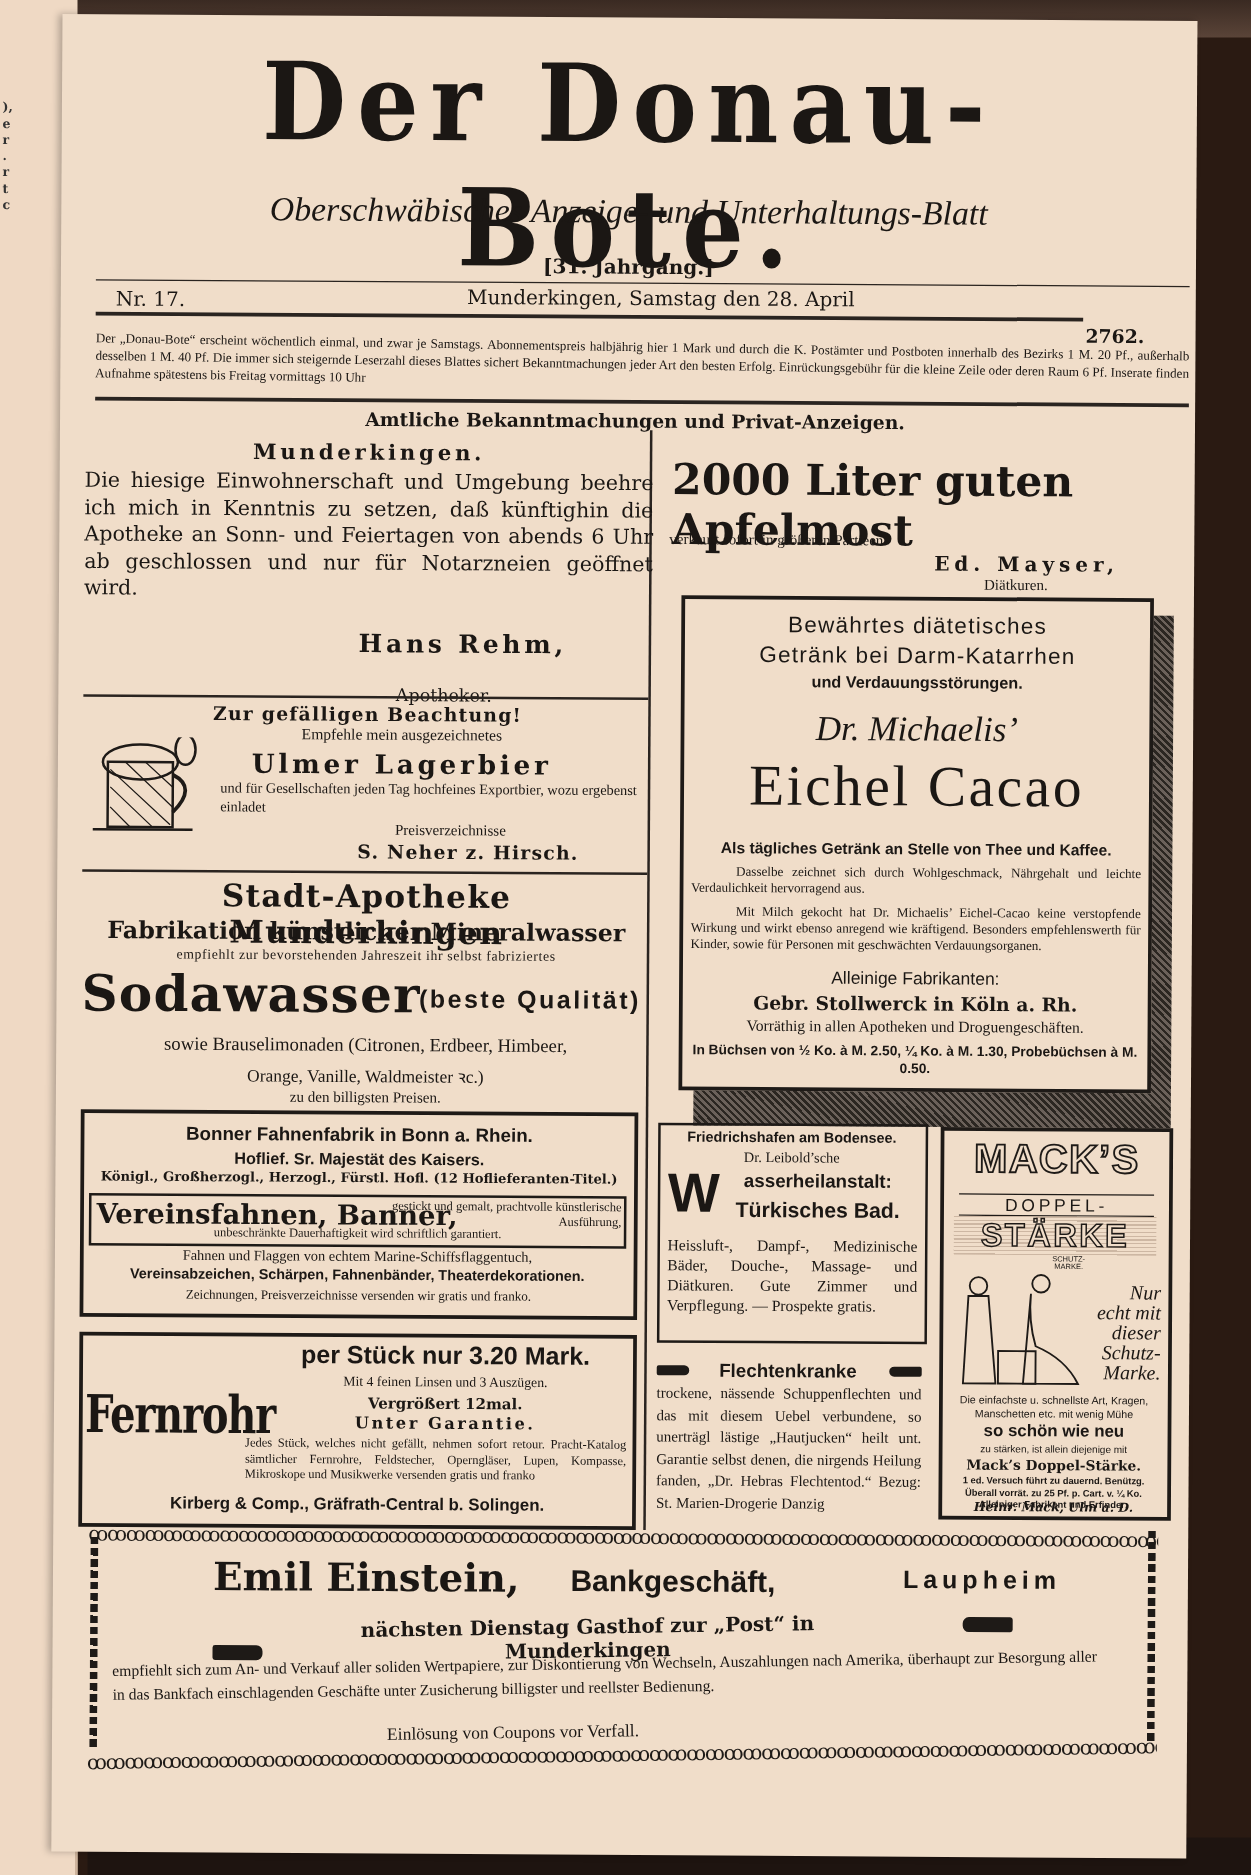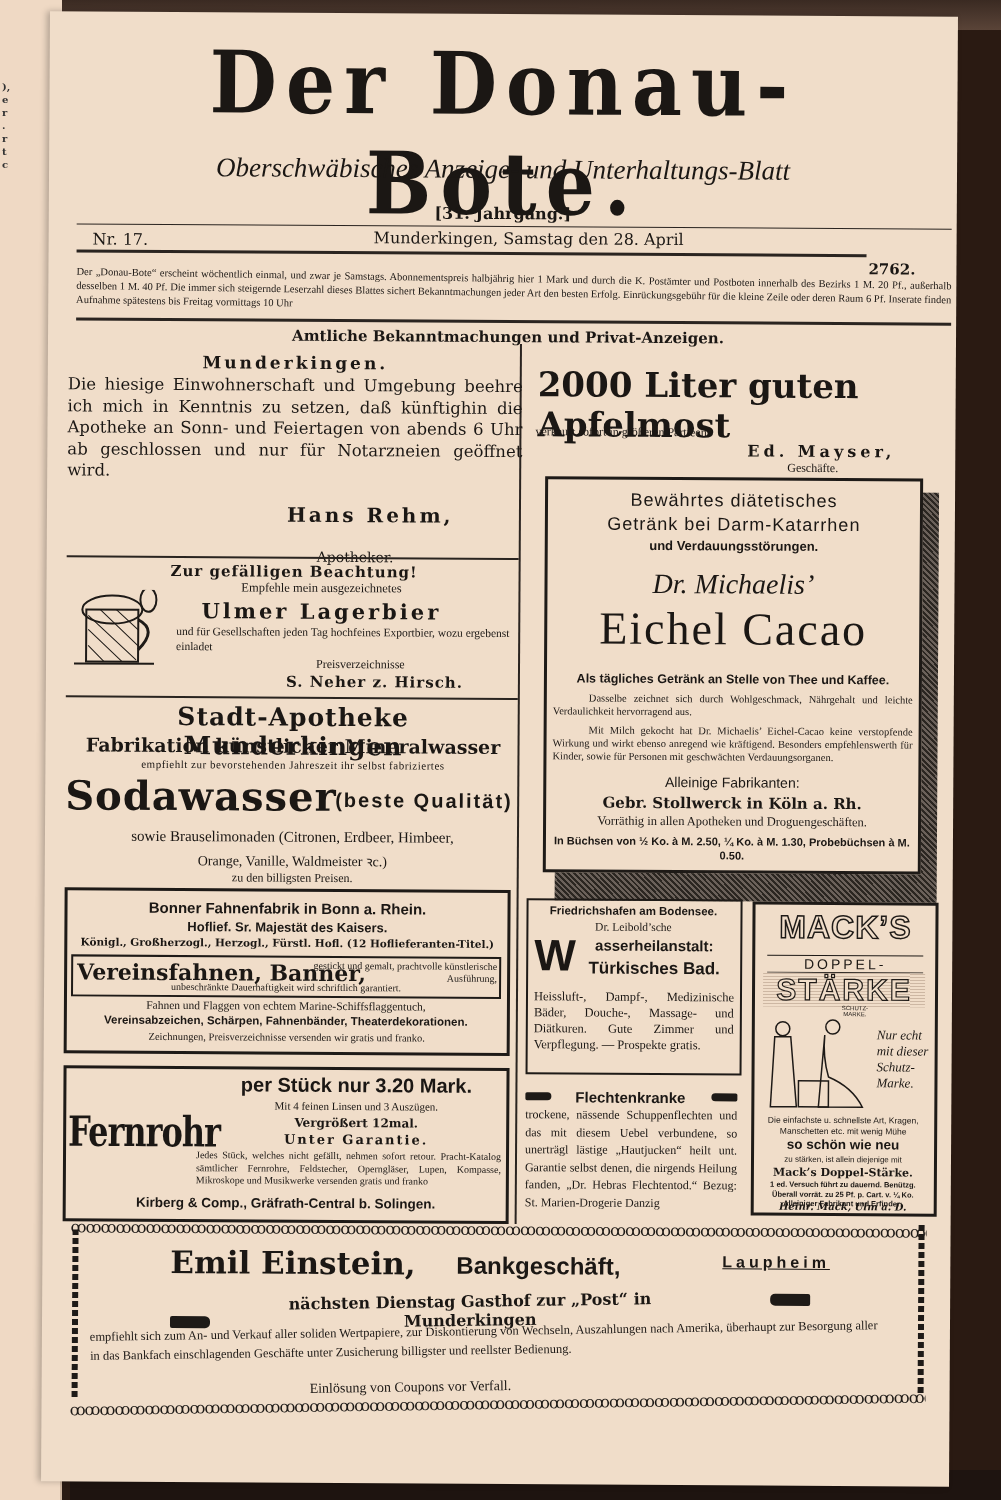--- a/index.html
+++ b/index.html
@@ -98,36 +98,36 @@
   .bad .l3{left:44px;top:36px;width:164px;font-size:15px;}
   .bad .l4{left:44px;top:58px;width:164px;font-size:17px;}
   .bad .l5{left:6px;top:88px;width:200px;font-size:12.5px;line-height:16px;text-align:justify;}
   .flecht{left:482px;top:1070px;width:212px;}
   .flecht .h{left:20px;width:170px;top:4px;font-size:15px;}
   .flecht .b{left:0;top:22px;width:212px;font-size:12px;line-height:17.5px;text-align:justify;}
   .hand{position:absolute;width:26px;height:8px;background:#1e1a17;border-radius:2px 5px 5px 2px;}
   .mack{left:708px;top:886px;width:180px;height:308px;border:3px solid #1e1a17;}
   .mack .m1{left:0;top:4px;width:100%;font-size:32px;letter-spacing:1px;color:#f0ddc9;-webkit-text-stroke:1.5px #1e1a17;}
   .mack .m2{left:12px;top:50px;width:156px;font-size:14px;letter-spacing:3px;border-top:1px solid #1e1a17;border-bottom:1px solid #1e1a17;}
-  .mack .m3{left:8px;top:68px;width:162px;font-size:30px;letter-spacing:2px;color:#f0ddc9;-webkit-text-stroke:1.2px #1e1a17;
+  .mack .m3{left:8px;top:68px;width:162px;font-size:26px;letter-spacing:2px;color:#f0ddc9;-webkit-text-stroke:1.2px #1e1a17;
             background:repeating-linear-gradient(#cdb7a3 0 1px,#f0ddc9 1px 3px);}
   .mack .sch{left:80px;top:100px;font-size:6px;width:40px;}
-  .mack .nur{left:122px;top:122px;width:52px;font-size:13px;line-height:16px;font-style:italic;}
+  .mack .nur{left:122px;top:122px;width:52px;font-size:16px;line-height:16px;font-style:italic;text-align:right;}
   .mack .fig{left:8px;top:112px;width:110px;height:96px;}
   .mack .t1{left:4px;top:210px;width:170px;font-size:8.5px;line-height:11px;}
   .mack .sch2{left:4px;top:232px;width:170px;font-size:13.5px;}
   .mack .t2{left:4px;top:250px;width:170px;font-size:8px;}
   .mack .mk{left:4px;top:261px;width:170px;font-size:11px;}
   .mack .t3{left:4px;top:275px;width:170px;font-size:7.5px;line-height:9.5px;font-weight:bold;}
   .mack .sign{left:4px;top:296px;width:170px;font-size:10px;font-style:italic;}
   .einstein{left:28px;top:1208px;width:856px;height:190px;}
   .border-orn{position:absolute;font-size:16px;line-height:16px;letter-spacing:-1px;color:#1e1a17;white-space:nowrap;overflow:hidden;}
   .einstein .n1{left:100px;top:24px;font-size:31px;}
   .einstein .n2{left:386px;top:30px;font-size:24px;}
-  .einstein .n3{left:652px;top:30px;font-size:16px;letter-spacing:4px;text-decoration:underline;}
+  .einstein .n3{left:652px;top:30px;font-size:20px;letter-spacing:4px;}
   .einstein .d1{left:150px;top:70px;width:500px;font-size:16px;transform:rotate(-1.2deg);}
   .einstein .b{left:20px;top:100px;width:800px;font-size:12.5px;line-height:19px;transform:rotate(-1.2deg);}
   .einstein .e{left:240px;top:158px;font-size:14px;transform:rotate(-1.2deg);}
 </style>
 </head>
 <body>
 
 <div class="bg-top"></div>
 <div class="prev-page">
   <div class="prev-frag" style="white-space:pre;">),
@@ -208,21 +208,21 @@
     <div class="abs c p2 ser">Mit 4 feinen Linsen und 3 Auszügen.</div>
     <div class="abs c p3 blk">Vergrößert 12mal.</div>
     <div class="abs c p4 blk">Unter Garantie.</div>
     <div class="abs p5 ser">Jedes Stück, welches nicht gefällt, nehmen sofort retour. Pracht-Katalog sämtlicher Fernrohre, Feldstecher, Operngläser, Lupen, Kompasse, Mikroskope und Musikwerke versenden gratis und franko</div>
     <div class="abs c p6 condb">Kirberg &amp; Comp., Gräfrath-Central b. Solingen.</div>
   </div>
 
   <div class="abs most-h blk">2000 Liter guten Apfelmost</div>
   <div class="abs most-s ser">verkauft sofort in größeren Partieen</div>
   <div class="abs most-sign blk">Ed. Mayser,</div>
-  <div class="abs most-role ser">Geschäfte.</div>
+  <div class="abs most-role ser">Diätkuren.</div>
 
   <div class="cacao-shadow"></div>
   <div class="abs cacao">
     <div class="abs c h1 cond">Bewährtes diätetisches</div>
     <div class="abs c h2 cond">Getränk bei Darm-Katarrhen</div>
     <div class="abs c h3 condb">und Verdauungsstörungen.</div>
     <div class="abs c dr ser" style="font-style:italic;">Dr. Michaelis’</div>
     <div class="abs c ec ser">Eichel Cacao</div>
     <div class="abs c tag condb">Als tägliches Getränk an Stelle von Thee und Kaffee.</div>
     <div class="abs b1 ser">Dasselbe zeichnet sich durch Wohlgeschmack, Nährgehalt und leichte Verdaulichkeit hervorragend aus.</div>

